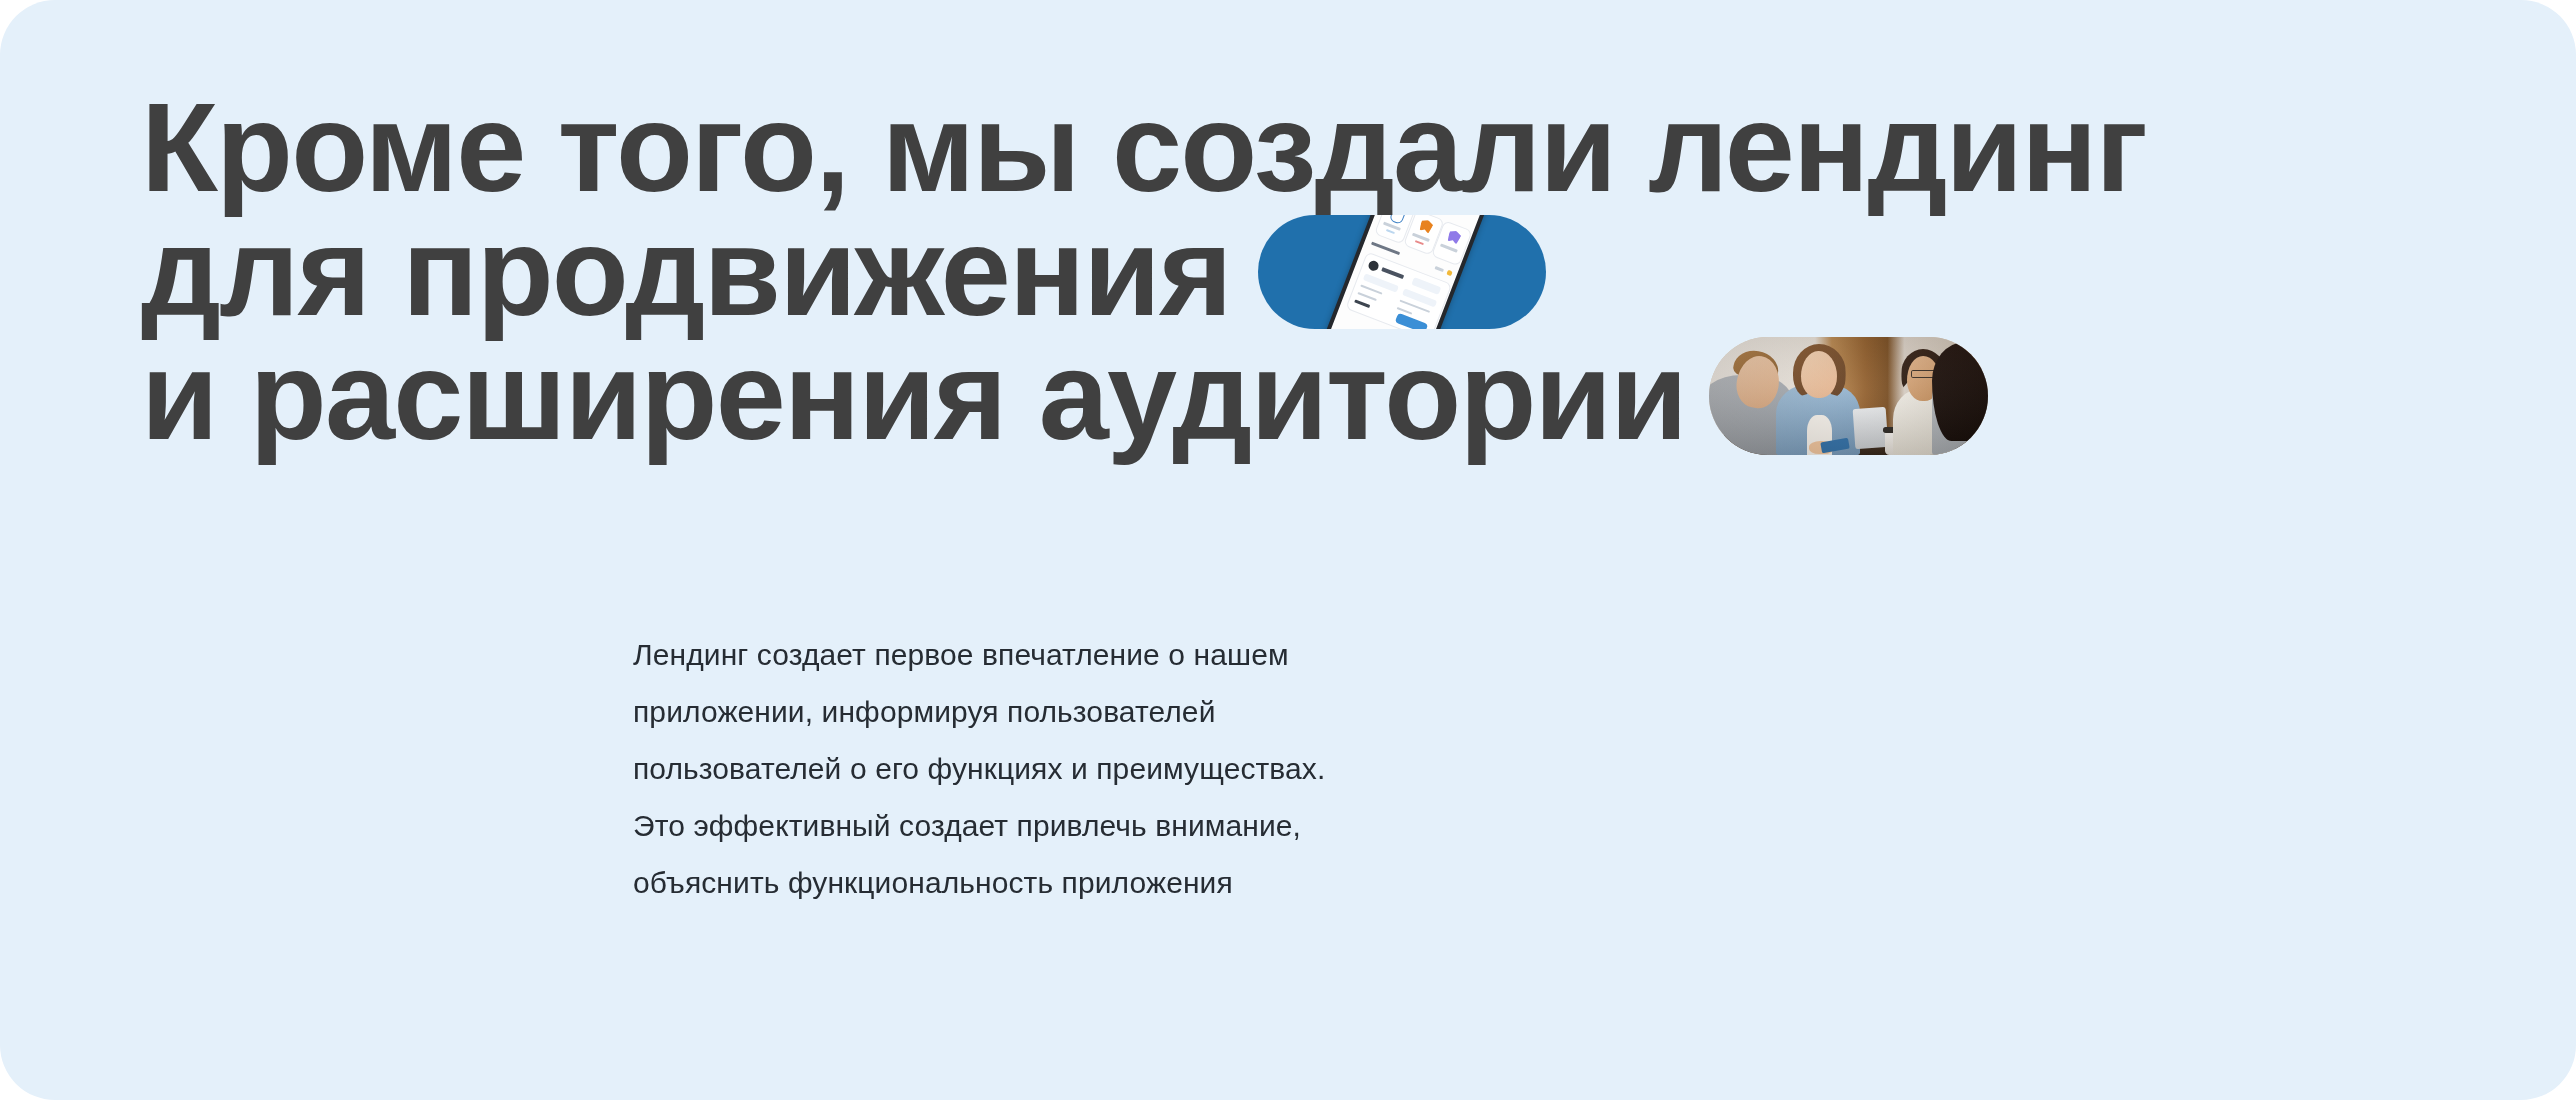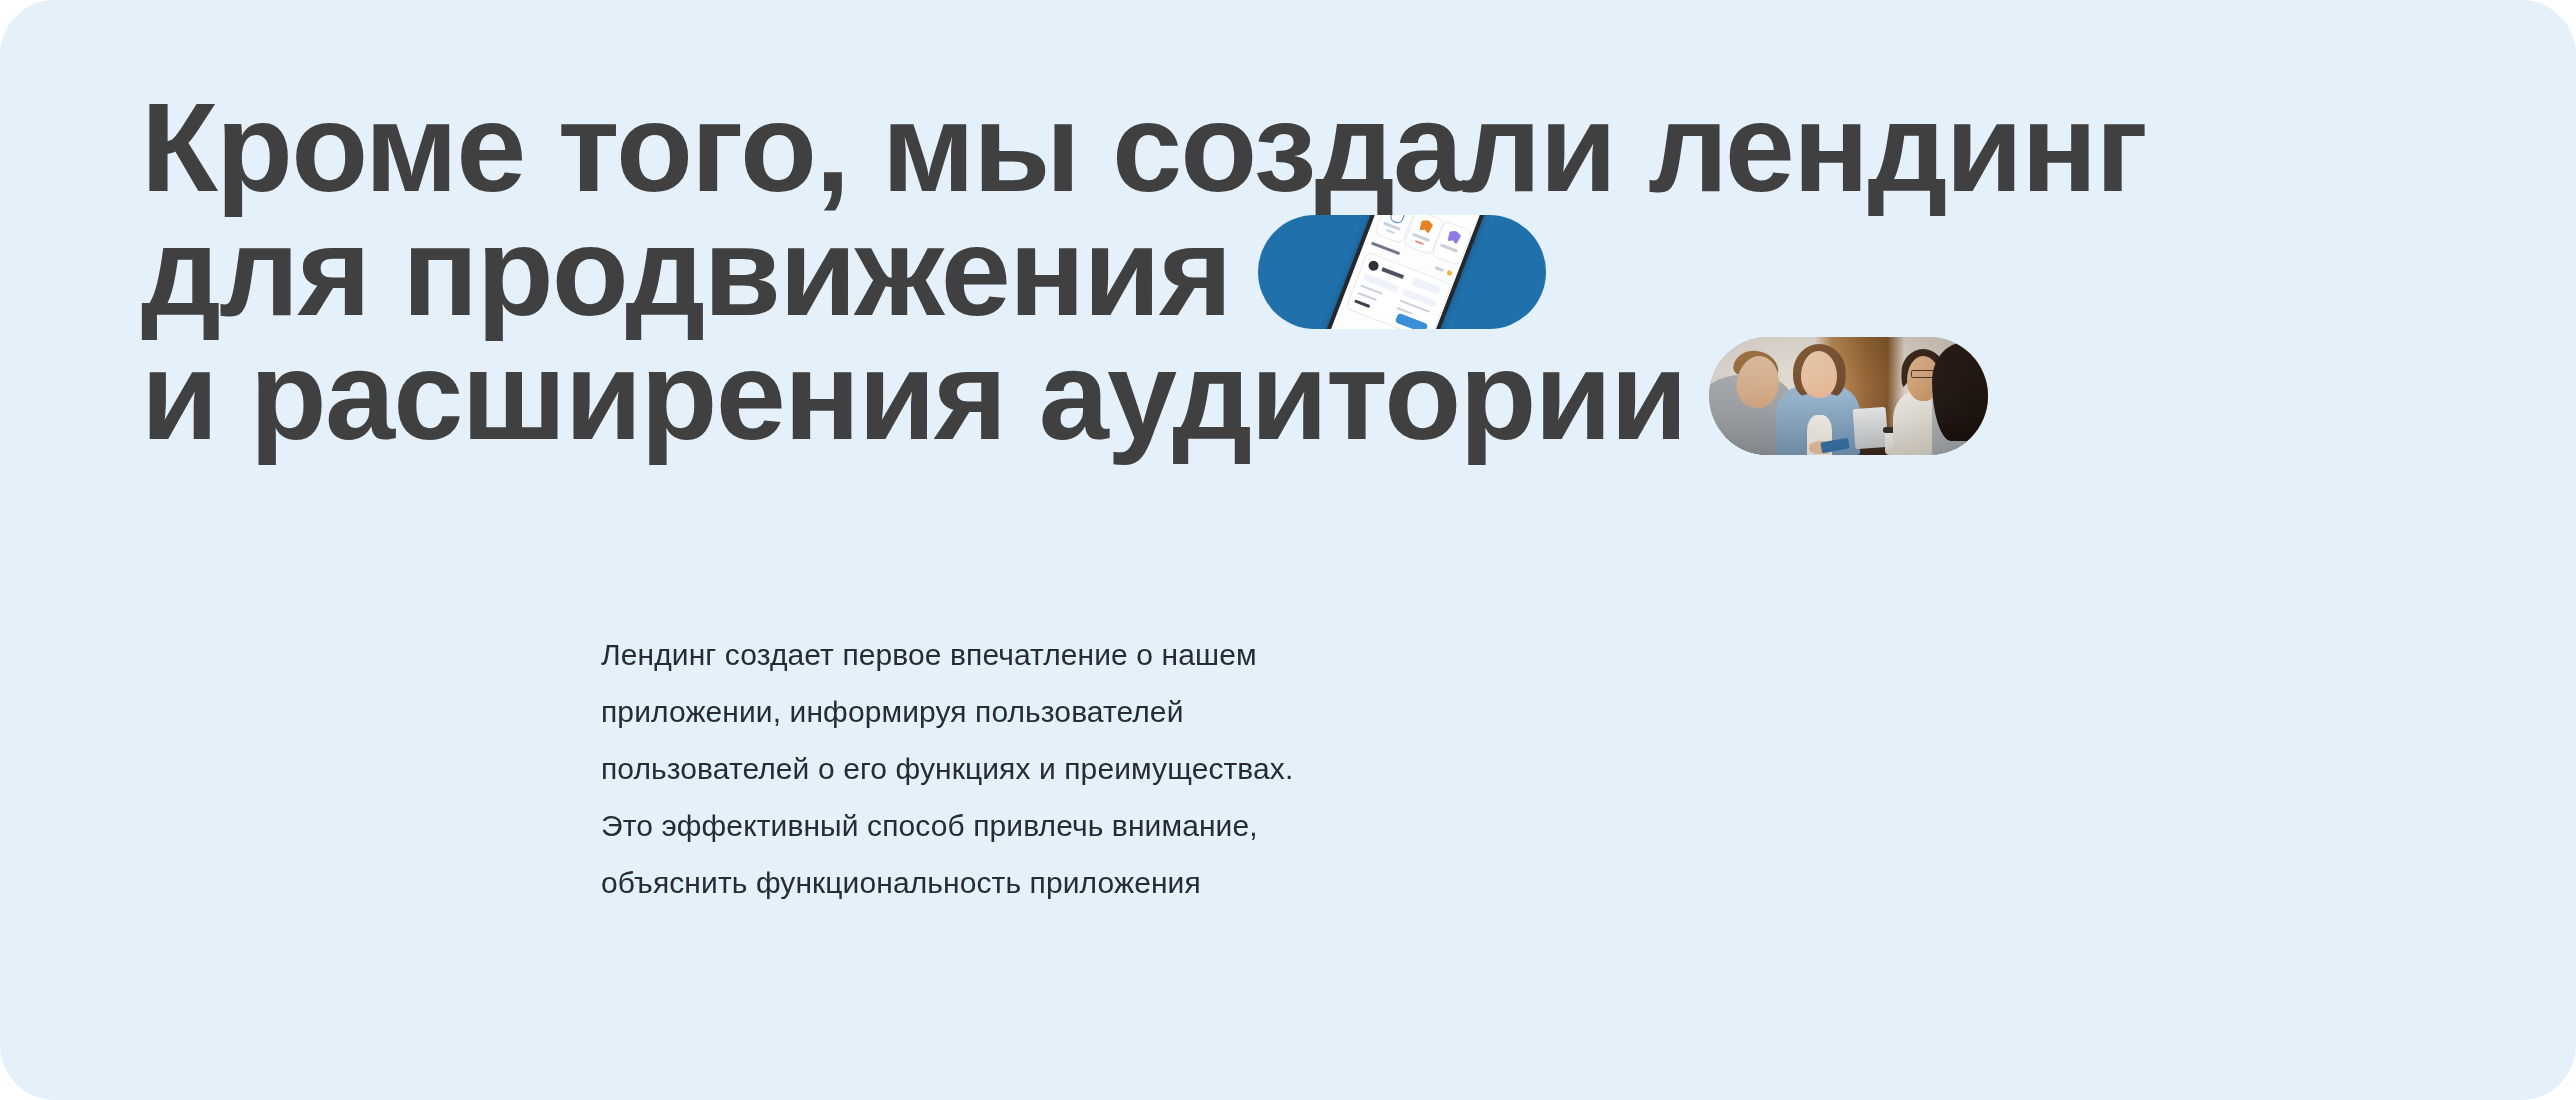--- a/index.html
+++ b/index.html
@@ -126,21 +126,21 @@
 
   
   .body-copy{
     position:absolute;left:601px;top:626px;width:1252px;
     color:#262c33;
     font-size:30px;
     line-height:57px;
     font-weight:400;
     letter-spacing:0.1px;
   }
-  .bline{display:block;white-space:nowrap;}
+  .bline{display:block;white-space:nowrap;margin-left:32px;}
 </style>
 </head>
 <body>
 
 <div class="card">
 
   <div class="headline">
 
     <span class="hline">
       <span class="htext">Кроме того, мы создали лендинг</span>
@@ -235,18 +235,18 @@
         </span>
       </span>
     </span>
 
   </div>
 
   <div class="body-copy">
     <span class="bline">Лендинг создает первое впечатление о нашем</span>
     <span class="bline">приложении, информируя пользователей</span>
     <span class="bline">пользователей о его функциях и преимуществах.</span>
-    <span class="bline">Это эффективный способ привлечь внимание,</span>
+    <span class="bline">Это эффективный создает привлечь внимание,</span>
     <span class="bline">объяснить функциональность приложения</span>
   </div>
 
 </div>
 
 
 </body></html>

